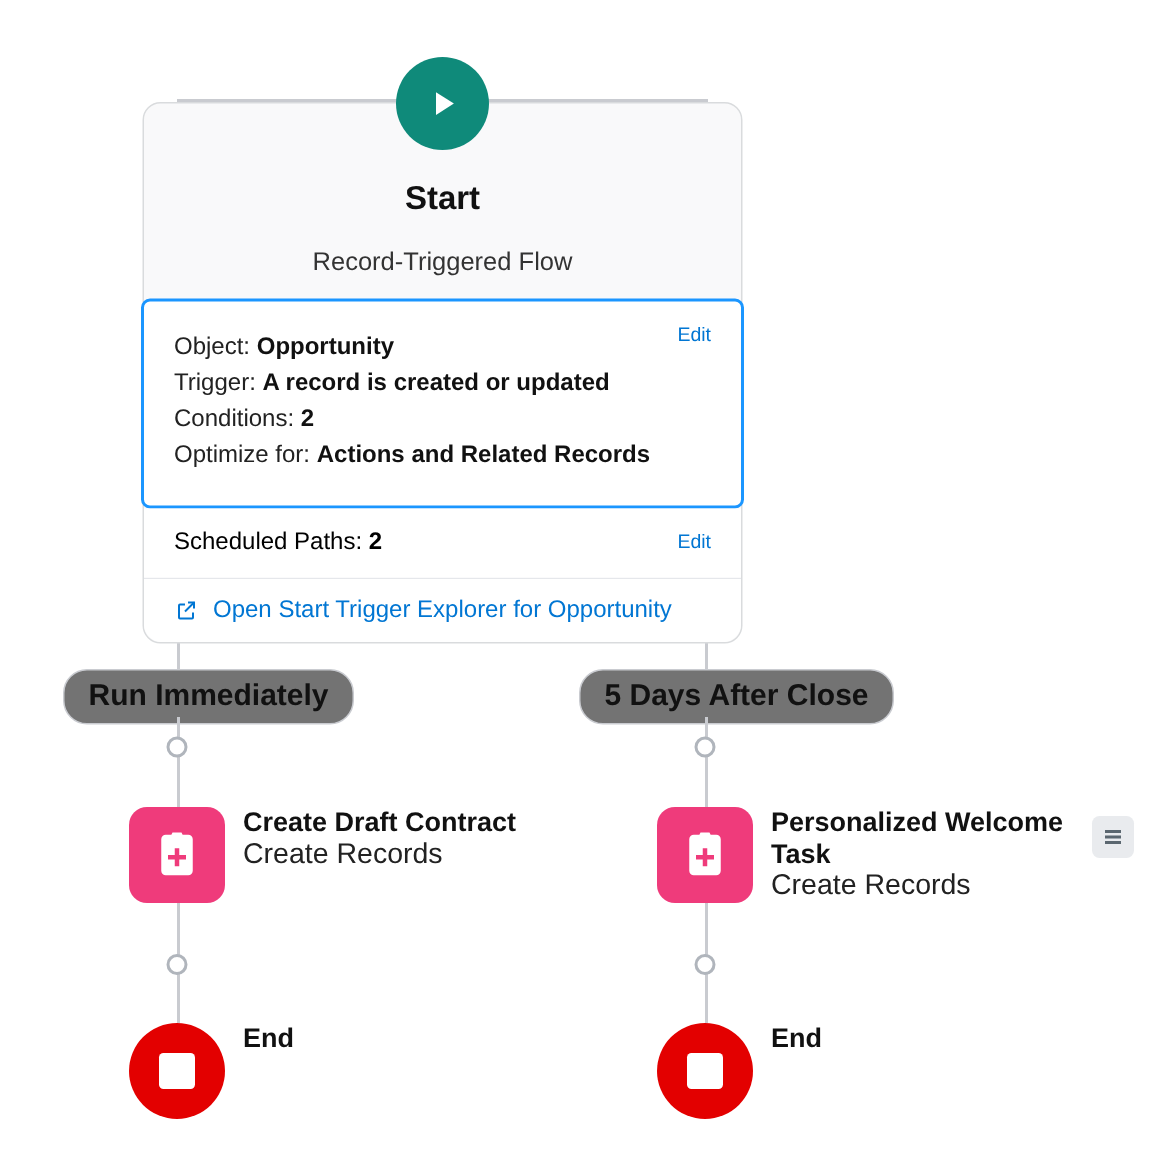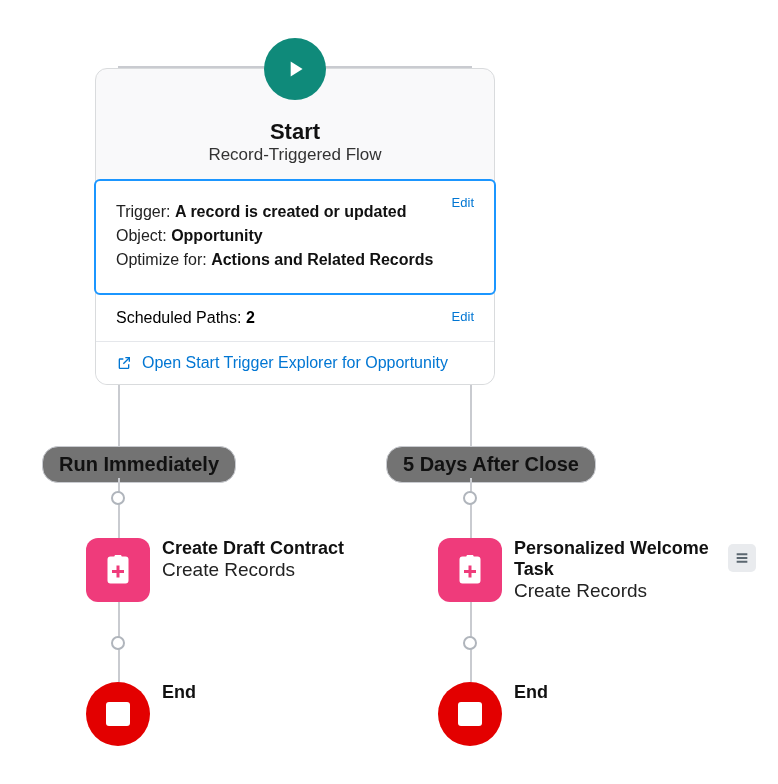--- a/index.html
+++ b/index.html
@@ -35,21 +35,21 @@
     border: 1px solid #d9dbdd;
     border-radius: 12px;
     z-index: 2;
     overflow: visible;
   }
   .start-header {
     text-align: center;
     padding: 50px 20px 14px 20px;
   }
   .start-title { font-size: 22px; font-weight: 600; color: #111; }
-  .start-subtitle { font-size: 17px; color: #333; margin-top: 0; }
+  .start-subtitle { font-size: 17px; color: #333; margin-top: 20px; }
 
   .start-details {
     background: #fff;
     border: 2px solid #1b96ff;
     border-radius: 6px;
     margin: 0 -2px;
     padding: 16px 20px 18px 20px;
     position: relative;
   }
   .detail-row { font-size: 16px; color: #222; margin: 6px 0; }
@@ -161,26 +161,30 @@
   </div>
 
   <div class="start-card">
     <div class="start-header">
       <div class="start-title">Start</div>
       <div class="start-subtitle">Record-Triggered Flow</div>
     </div>
     <div class="start-details">
       <span class="edit-link">Edit</span>
       <div class="detail-row">
+        <span class="label">Object:</span>
+        <span class="value">Opportunity</span>
+      </div>
+      <div class="detail-row">
         <span class="label">Trigger:</span>
         <span class="value">A record is created or updated</span>
       </div>
       <div class="detail-row">
-        <span class="label">Object:</span>
-        <span class="value">Opportunity</span>
+        <span class="label">Conditions:</span>
+        <span class="value">2</span>
       </div>
       <div class="detail-row">
         <span class="label">Optimize for:</span>
         <span class="value">Actions and Related Records</span>
       </div>
     </div>
     <div class="scheduled-row">
       <span class="edit-link">Edit</span>
       <span class="label">Scheduled Paths:</span>
       <span class="value">2</span>

